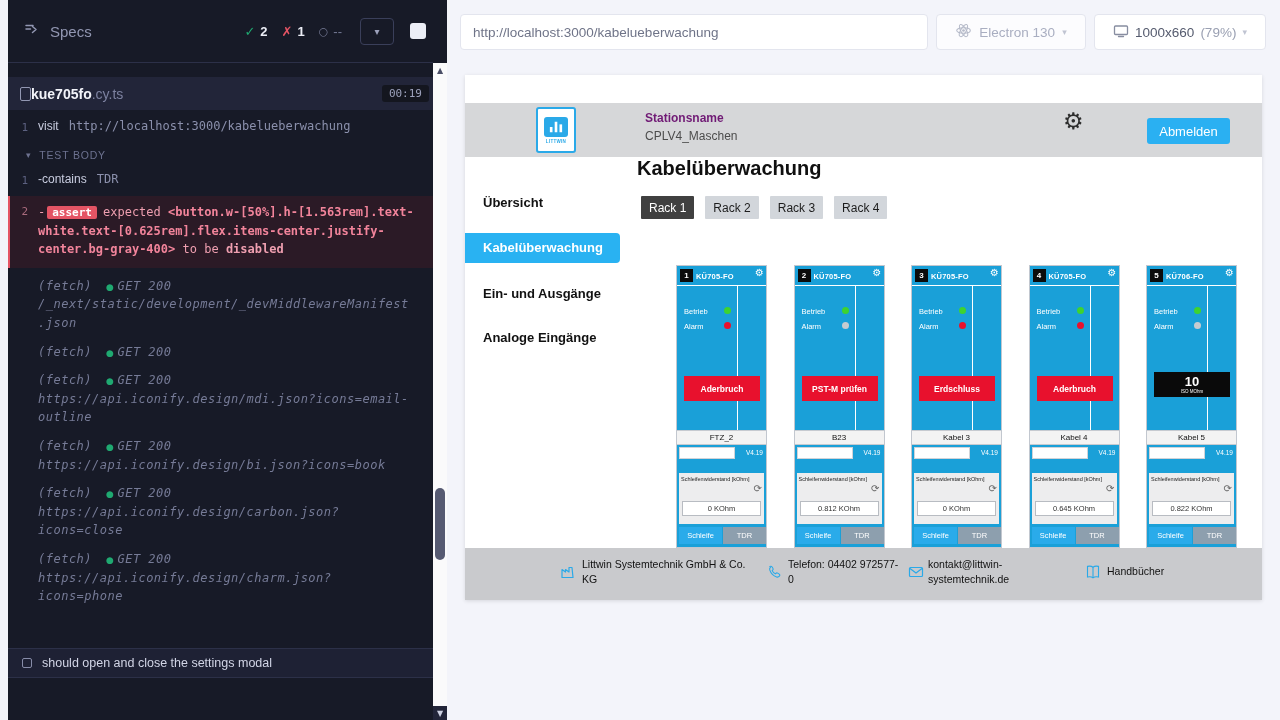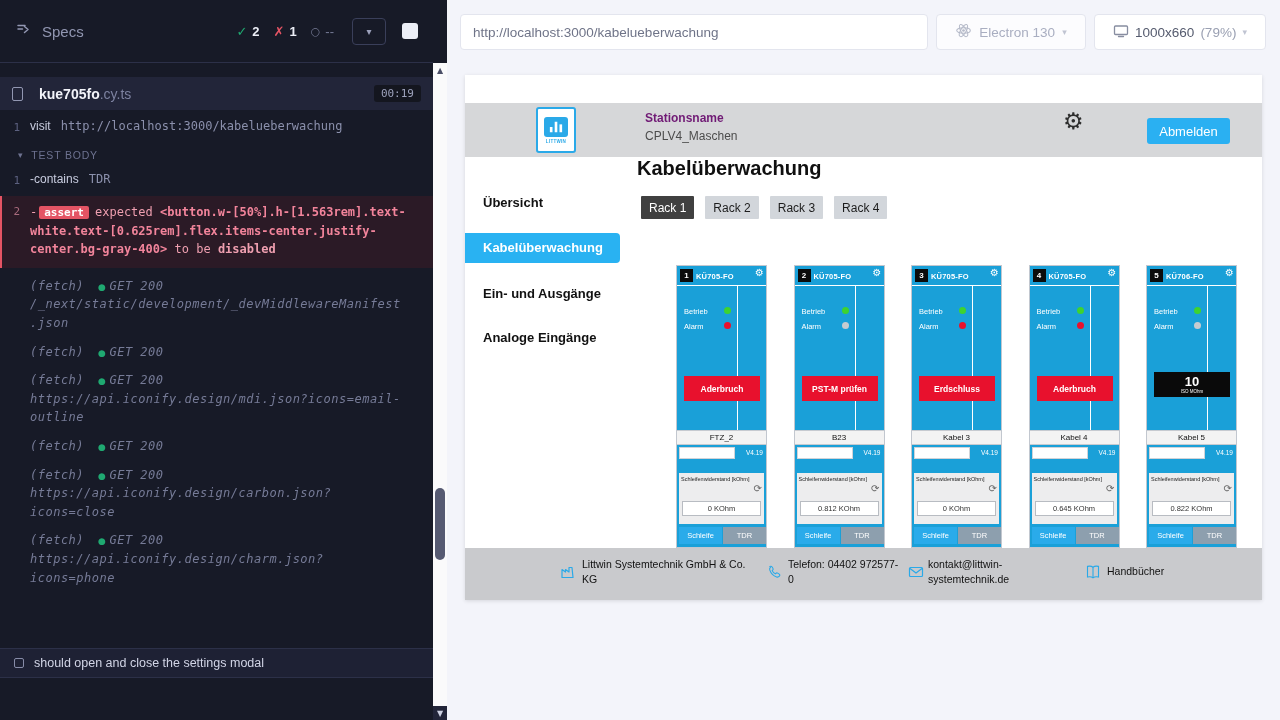--- a/index.html
+++ b/index.html
@@ -4,37 +4,37 @@
 <title>Cypress — kue705fo.cy.ts</title>
 <style>
   * { margin:0; padding:0; box-sizing:border-box; }
   html,body { width:1280px; height:720px; overflow:hidden; background:#f3f4fa;
               font-family:"Liberation Sans", sans-serif; }
   #root { position:relative; width:1280px; height:720px; }
   .glyph { font-family:"DejaVu Sans", sans-serif; }
   .mono { font-family:"DejaVu Sans Mono", monospace; }
 
   
-  #reporter { position:absolute; left:0; top:0; width:433px; height:720px; background:#171a27; overflow:hidden; }
+  #reporter { position:absolute; left:8px; top:0; width:433px; height:720px; background:#171a27; overflow:hidden; }
   .rep-header { height:63px; border-bottom:1px solid #2c3048; display:flex; align-items:center; padding:0 10px 0 16px; }
   .specs-label { color:#9297b2; font-size:15px; margin-left:10px; cursor:pointer; }
   .stats { display:flex; align-items:center; gap:14px; margin-left:auto; }
   .stat { display:flex; align-items:center; gap:5px; font-size:13px; }
   .ic.pass { color:#1fa971; } .ic.fail { color:#e45464; } .ic.pend { color:#767b96; font-size:11px; }
   .stat b { color:#eceef6; font-weight:700; }
   .stat b.pend-n { color:#767b96; font-weight:400; }
   .hbtn { margin-left:18px; width:34px; height:27px; background:transparent; border:1px solid #3a3f5a;
           border-radius:4px; color:#9ca1bb; font-size:10px; cursor:pointer; }
   .stopbtn { margin-left:10px; width:27px; height:27px; background:transparent; border:none; cursor:pointer;
              display:flex; align-items:center; justify-content:center; }
   .stopsq { width:16px; height:16px; background:#eceef6; border-radius:3px; display:block; }
 
   .spec-row { margin-top:14px; height:33px; background:#222539; display:flex; align-items:center; padding:0 12px; cursor:pointer; }
   .doc { width:11px; height:14px; border:1px solid #9297b2; border-radius:2px; flex:0 0 auto; }
-  .spec-name { margin-left:16px; font-size:14px; }
+  .spec-name { margin-left:0; font-size:14px; }
   .spec-name b { color:#f2f3f9; font-weight:700; }
   .spec-name i { color:#7d82a0; font-style:normal; }
   .spec-time { margin-left:auto; background:#14161f; color:#9da2bc; font-size:11px; padding:2px 7px; border-radius:3px;
                font-family:"DejaVu Sans Mono", monospace; }
 
   .cmd-log { padding-top:4px; }
   .cmd { display:flex; padding:5px 10px 5px 0; cursor:pointer; }
   .n { flex:0 0 30px; text-align:right; padding-right:10px; color:#5c6180; font-size:11px; padding-top:2px;
        font-family:"DejaVu Sans Mono", monospace; }
   .meth { color:#c8ccdf; font-size:12px; margin-right:10px; white-space:nowrap; }
@@ -235,20 +235,21 @@
         <span class="n"></span>
         <div class="fetch-body">
           <div class="fl"><span class="fm">(fetch)</span><span class="okdot glyph">●</span><span>GET 200</span></div>
           <div class="furl">https://api.iconify.design/mdi.json?icons=email-outline</div>
         </div>
       </div>
       <div class="cmd fetch">
         <span class="n"></span>
         <div class="fetch-body">
           <div class="fl"><span class="fm">(fetch)</span><span class="okdot glyph">●</span><span>GET 200</span></div>
+          <div class="furl">https://api.iconify.design/bi.json?icons=book</div>
         </div>
       </div>
       <div class="cmd fetch">
         <span class="n"></span>
         <div class="fetch-body">
           <div class="fl"><span class="fm">(fetch)</span><span class="okdot glyph">●</span><span>GET 200</span></div>
           <div class="furl">https://api.iconify.design/carbon.json?icons=close</div>
         </div>
       </div>
       <div class="cmd fetch">

